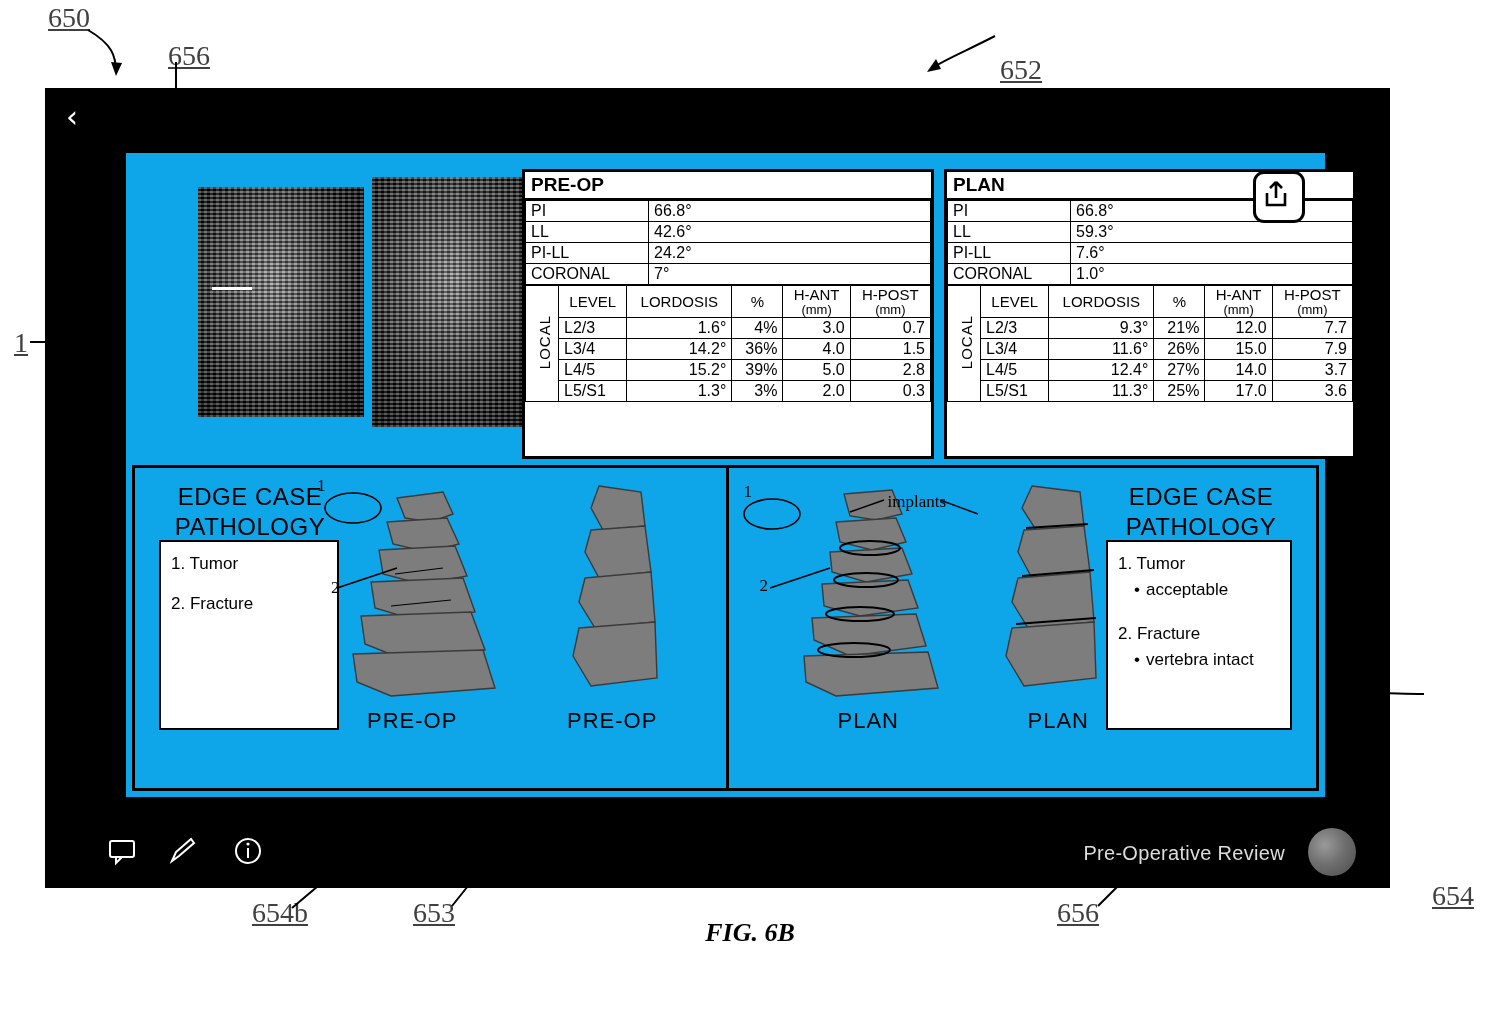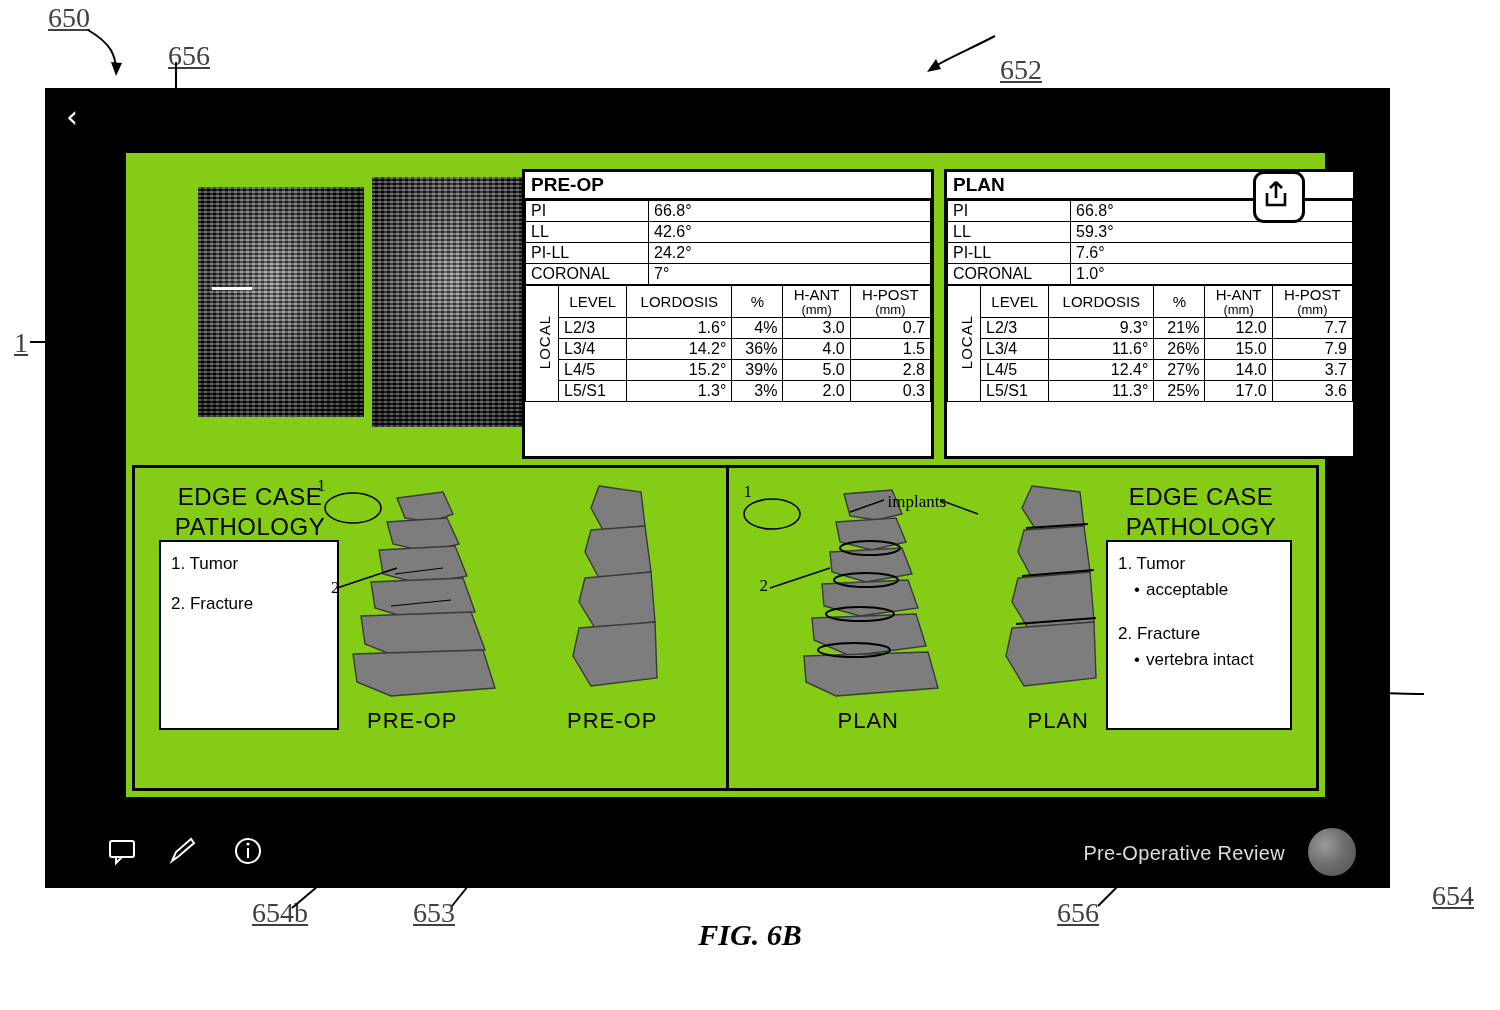--- a/index.html
+++ b/index.html
@@ -4,21 +4,21 @@
 <style>
   html,body{margin:0;padding:0;background:#ffffff;}
   body{width:1500px;height:1010px;position:relative;font-family:"Liberation Sans",sans-serif;color:#000;overflow:hidden;}
 
   .ref{position:absolute;font-family:"Liberation Serif",serif;font-size:28px;color:#404040;text-decoration:underline;}
 
   
   #device{position:absolute;left:45px;top:88px;width:1345px;height:800px;background:#000;}
   #topbar{position:absolute;left:0;top:0;width:100%;height:60px;}
   #backchev{position:absolute;left:14px;top:14px;width:26px;height:30px;color:#fff;font-size:30px;line-height:30px;text-align:center;font-family:"DejaVu Sans",sans-serif;}
-  #screen{position:absolute;left:78px;top:62px;width:1205px;height:650px;background:#84cc16;border:3px solid #000;box-sizing:border-box;}
+  #screen{position:absolute;left:78px;top:62px;width:1205px;height:650px;background:#0ea5e9;border:3px solid #000;box-sizing:border-box;}
   #bottombar{position:absolute;left:0;bottom:0;width:100%;height:72px;text-align:right;}
   .bbicon{position:absolute;top:20px;width:30px;height:30px;}
   #bb1{left:62px;} #bb2{left:122px;} #bb3{left:188px;}
   #bottomlabel{position:absolute;right:105px;top:26px;color:#ddd;font-size:20px;font-family:"Liberation Sans",sans-serif;letter-spacing:.3px;}
   #avatar{position:absolute;right:34px;top:12px;width:48px;height:48px;border-radius:50%;
      background:radial-gradient(circle at 35% 35%, #9a9a9a 0%, #6f6f6f 45%, #4a4a4a 100%);}
 
   
   #upper{position:absolute;left:6px;top:6px;right:6px;height:300px;}
   .xray{position:absolute;top:28px;width:166px;height:230px;
@@ -55,21 +55,21 @@
   #divider{position:absolute;left:50%;top:0;bottom:0;width:3px;background:#000;}
   .ecTitle{position:absolute;font-size:24px;text-align:center;line-height:1.25;letter-spacing:.5px;font-family:"Liberation Sans",sans-serif;}
   .ecBox{position:absolute;border:2px solid #000;background:#fff;font-size:17px;padding:12px 10px;box-sizing:border-box;font-family:"Liberation Sans",sans-serif;}
   .ecBox p{margin:0 0 20px 0;}
   .ecBox ul{margin:12px 0 0 16px;padding:0;list-style:none;}
   .ecBox li:before{content:"\2022";margin-right:6px;}
   .caption{position:absolute;font-size:22px;letter-spacing:1px;font-family:"Liberation Sans",sans-serif;}
   .spine{position:absolute;}
   .annot{position:absolute;font-size:17px;font-family:"Liberation Serif",serif;}
 
-  #figlabel{position:absolute;left:0;top:918px;width:1500px;text-align:center;font-family:"Liberation Serif",serif;font-style:italic;font-weight:bold;font-size:30px;}
+  #figlabel{position:absolute;left:0;top:918px;width:1500px;text-align:center;font-family:"Liberation Serif",serif;font-style:italic;font-weight:bold;font-size:26px;}
 </style>
 </head>
 <body>
 
 <div class="ref" style="left:48px;top:2px;">650</div>
 <div class="ref" style="left:1000px;top:14px;margin-top:40px;">652</div>
 <div class="ref" style="left:168px;top:40px;">656</div>
 <div class="ref" style="left:14px;top:327px;">1</div>
 <div class="ref" style="left:1432px;top:880px;">654</div>
 <div class="ref" style="left:252px;top:897px;">654b</div>

